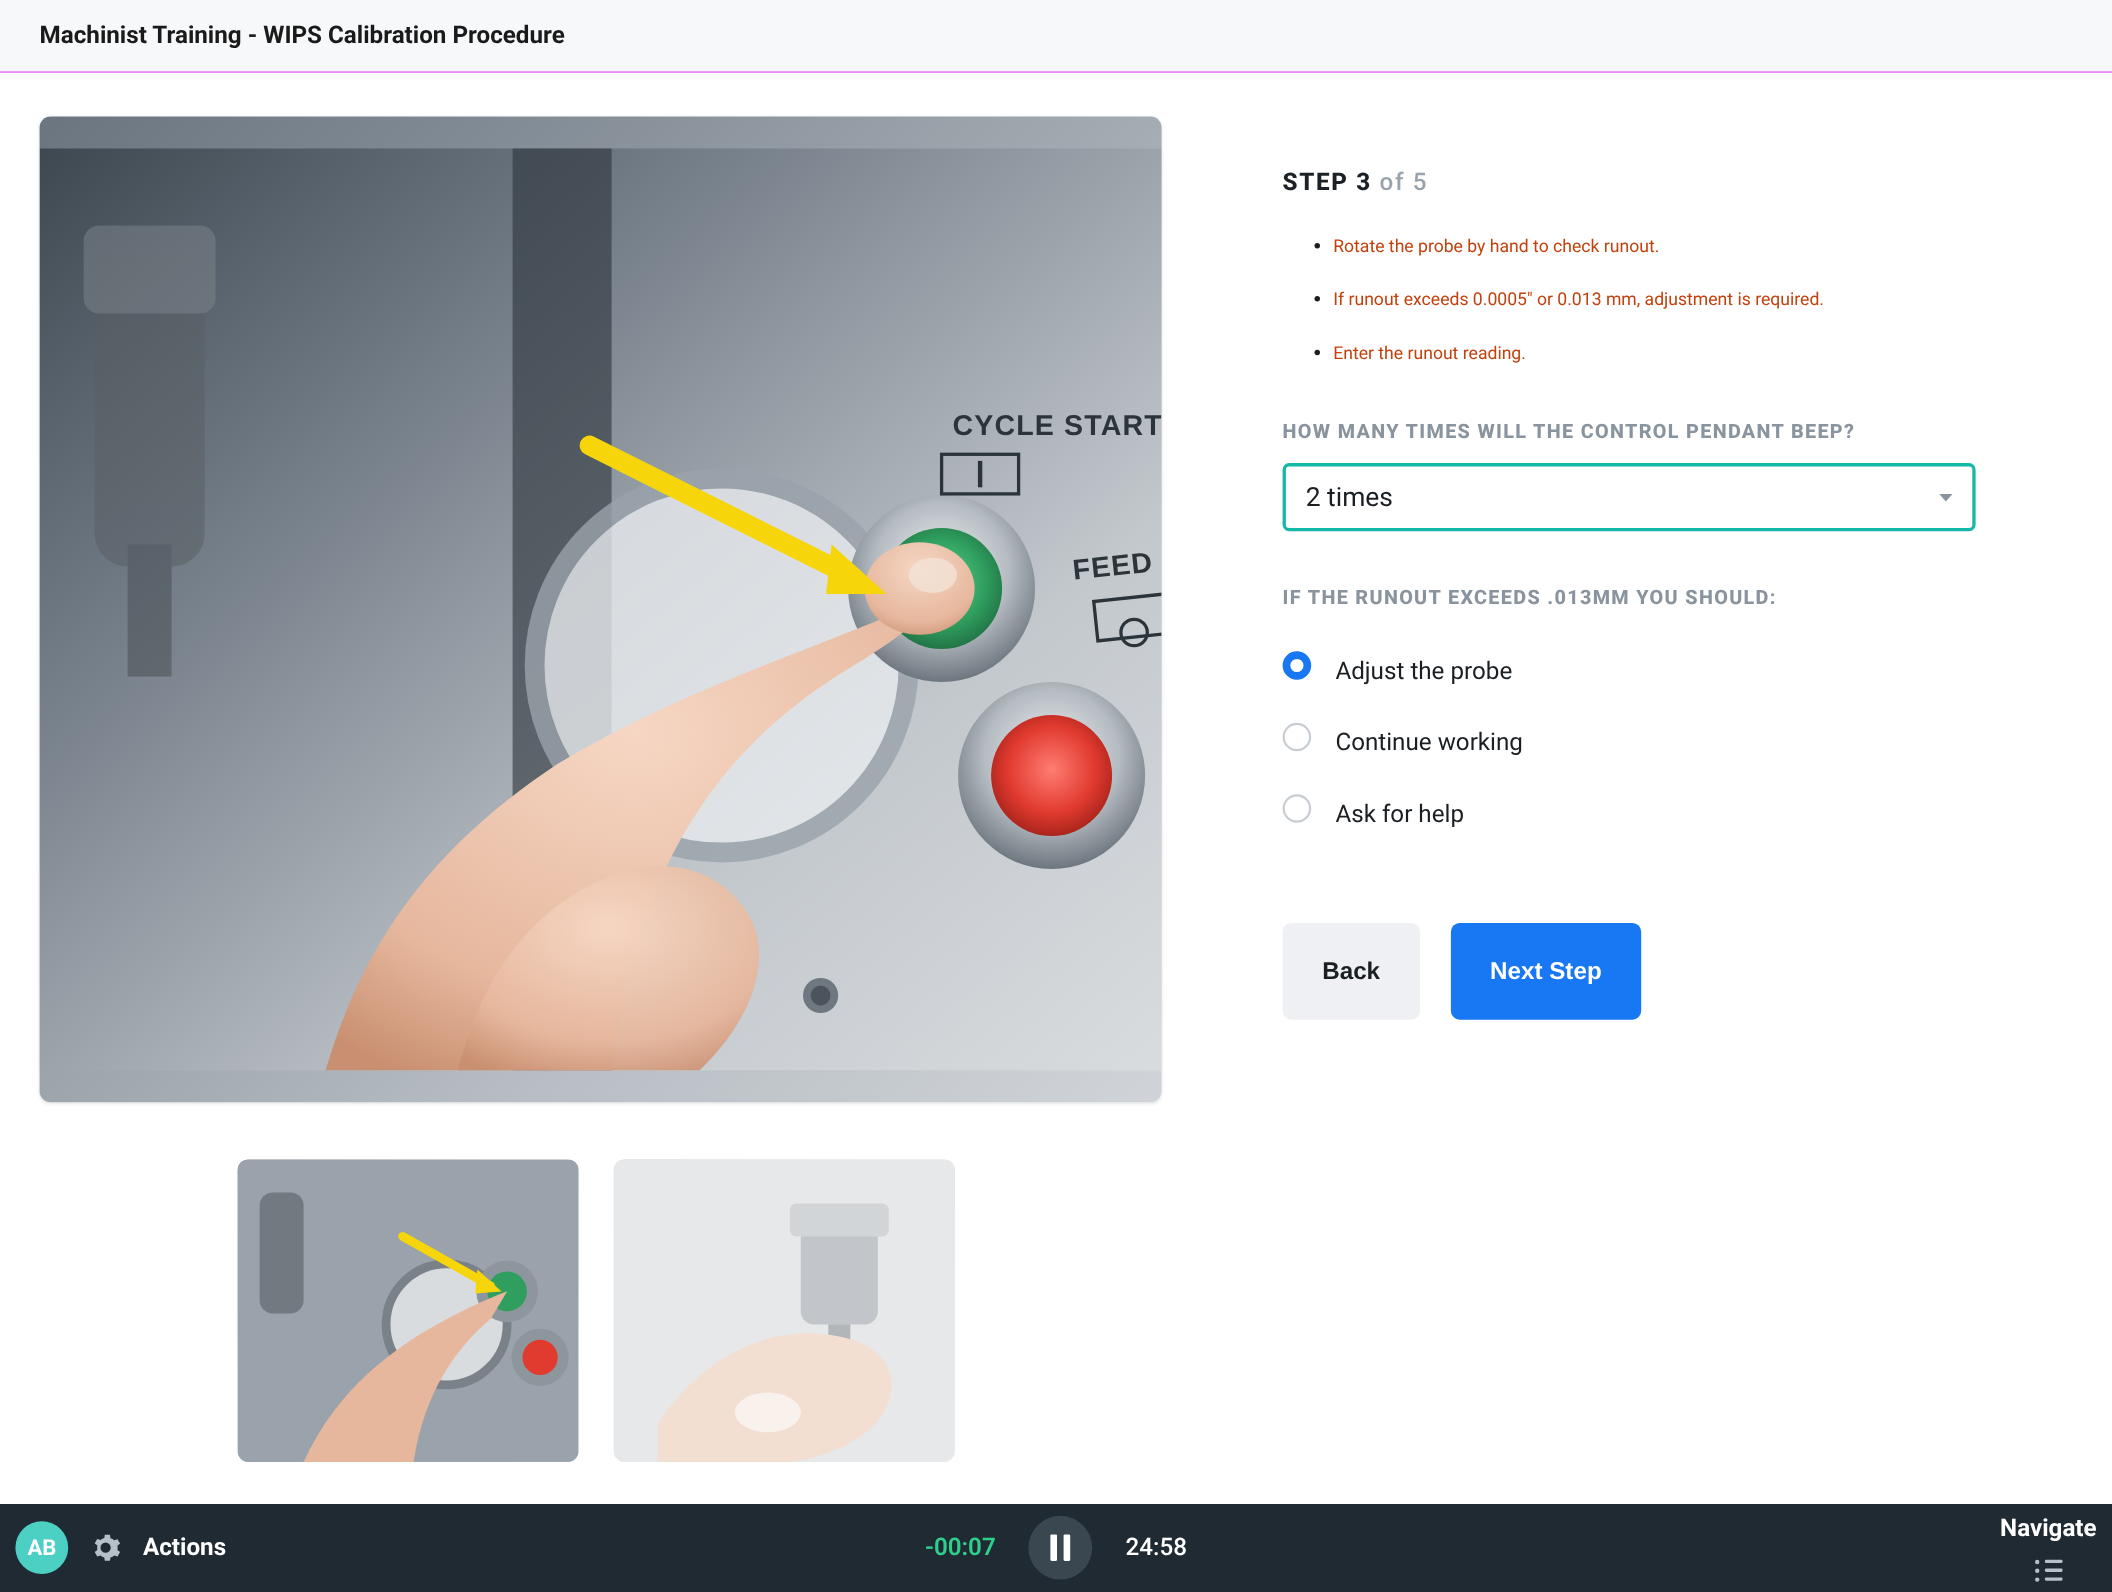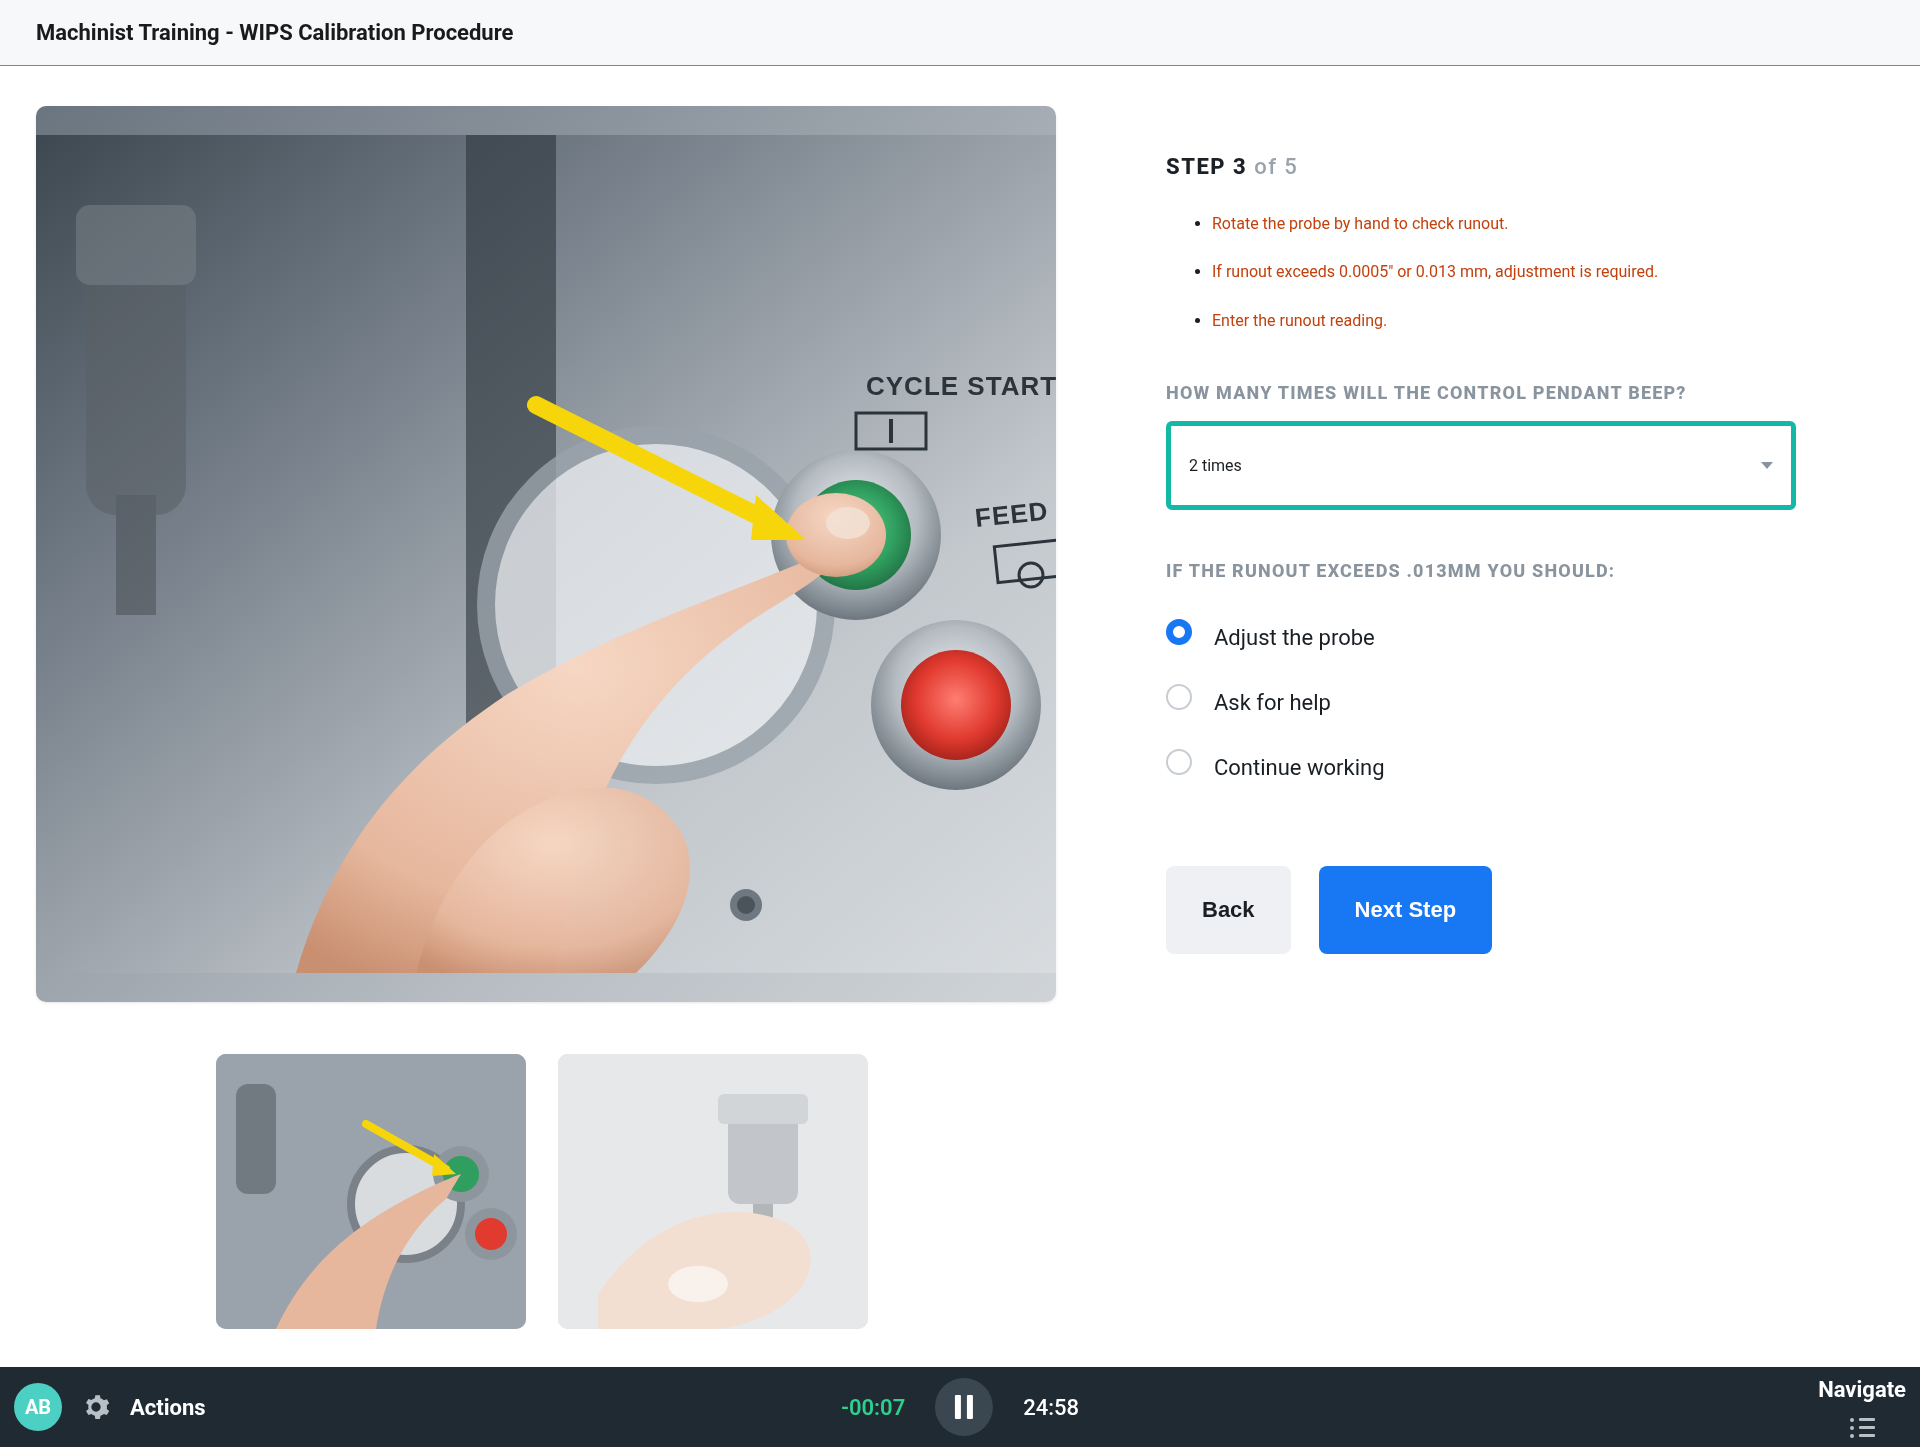--- a/index.html
+++ b/index.html
@@ -90,24 +90,24 @@
       letter-spacing: 1.2px;
       color: #8a949e;
       margin-bottom: 18px;
     }
     .select-wrap {
       position: relative;
       width: 100%;
     }
     .select {
       width: 100%;
-      border: 5px solid #14b8a6;
+      border: 3px solid #14b8a6;
       border-radius: 6px;
-      padding: 30px 18px;
-      font-size: 16px;
+      padding: 14px 18px;
+      font-size: 24px;
       color: #1a1f24;
       background: #fff;
       cursor: pointer;
       display: flex;
       justify-content: space-between;
       align-items: center;
     }
     .select-caret {
       width: 0; height: 0;
       border-left: 6px solid transparent;
@@ -385,25 +385,25 @@
 
     <div class="question-block">
       <div class="question-label">IF THE RUNOUT EXCEEDS .013MM YOU SHOULD:</div>
       <div class="radio-group">
         <div class="radio-item">
           <div class="radio-circle selected"></div>
           <span class="radio-label">Adjust the probe</span>
         </div>
         <div class="radio-item">
           <div class="radio-circle"></div>
-          <span class="radio-label">Ask for help</span>
+          <span class="radio-label">Continue working</span>
         </div>
         <div class="radio-item">
           <div class="radio-circle"></div>
-          <span class="radio-label">Continue working</span>
+          <span class="radio-label">Ask for help</span>
         </div>
       </div>
     </div>
 
     <div class="button-row">
       <button class="btn btn-back">Back</button>
       <button class="btn btn-next">Next Step</button>
     </div>
   </div>
 </div>

